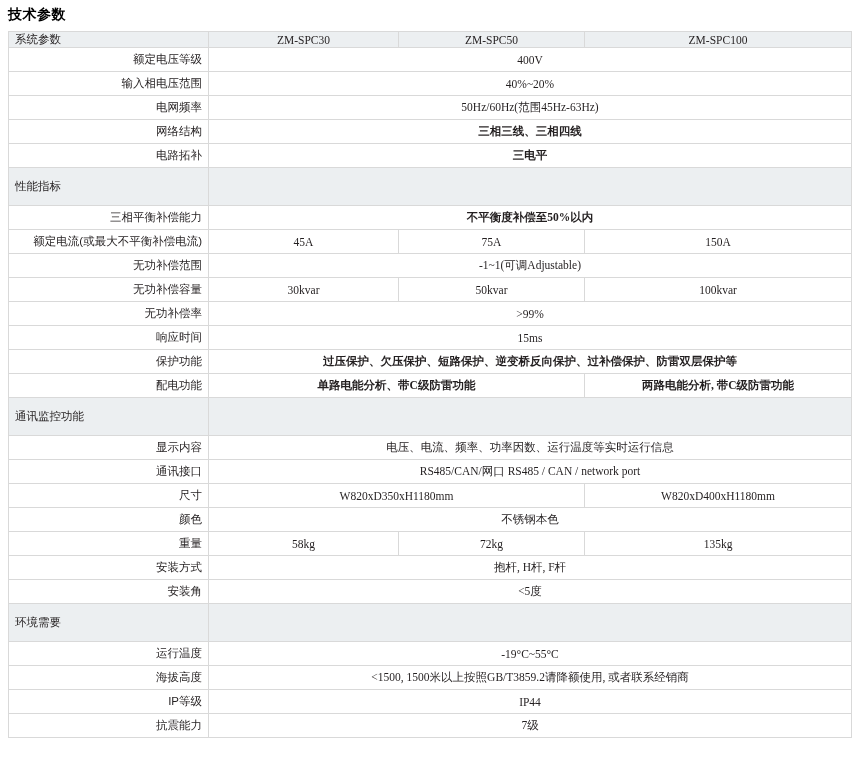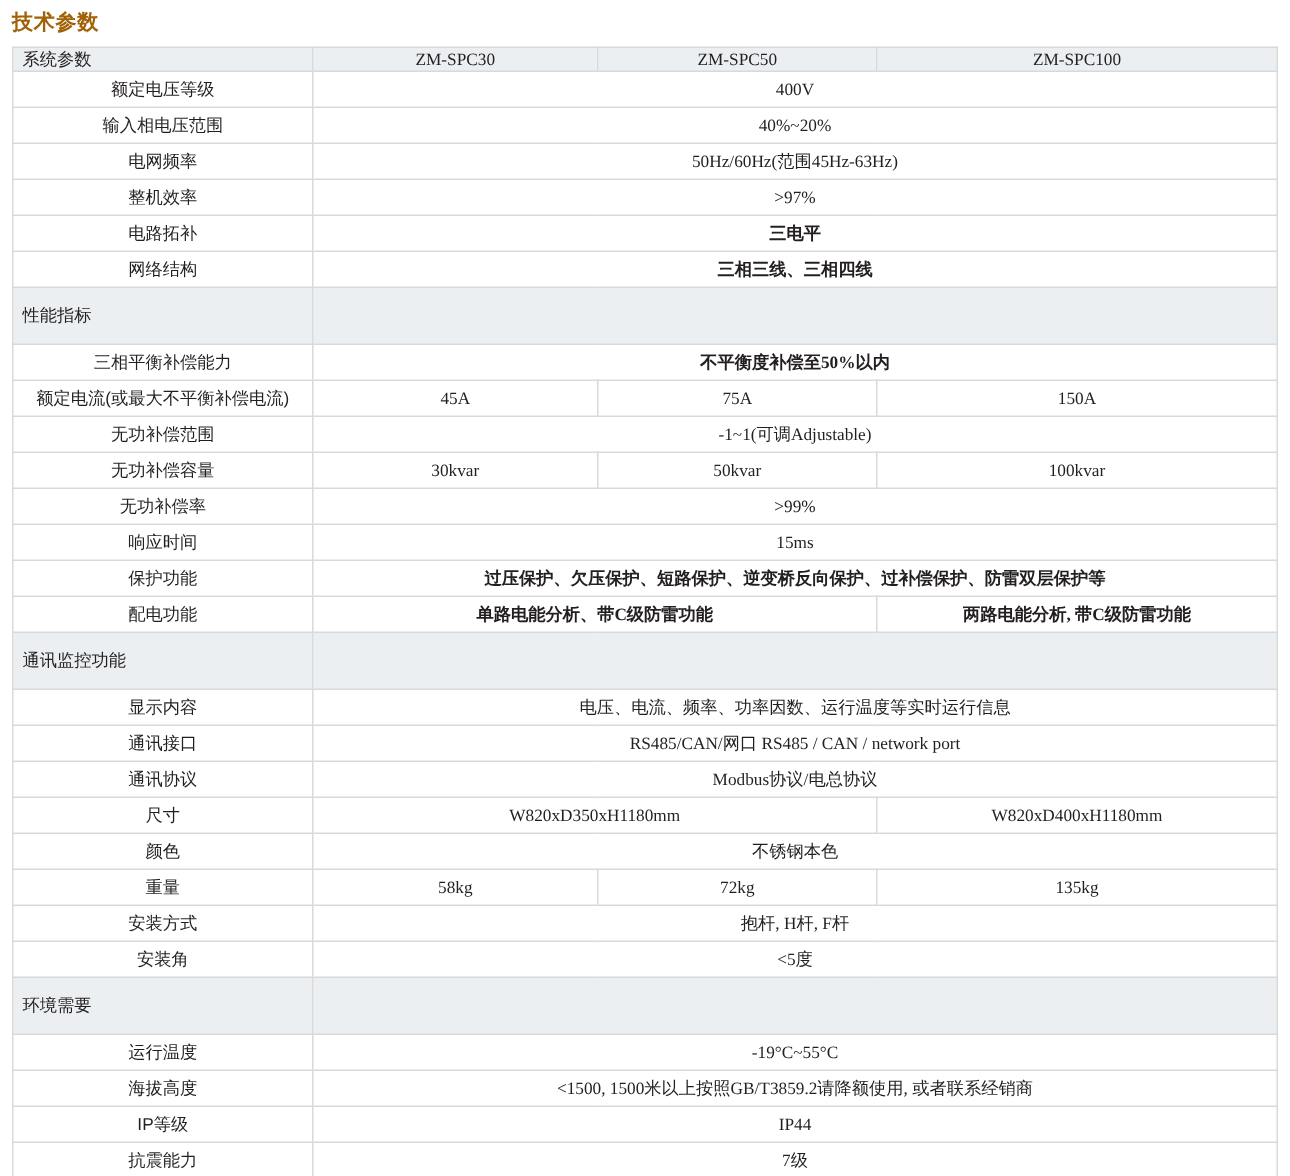--- a/index.html
+++ b/index.html
@@ -16,41 +16,41 @@
   }
   .page {
     position: relative;
     width: 860px;
     height: 784px;
     box-sizing: border-box;
   }
   .title {
     font-size: 14px;
     font-weight: bold;
-    color: #a16207;
+    color: #000000;
     padding: 6px 4px 7px 8px;
     letter-spacing: 0.5px;
   }
   table.spec {
     border-collapse: collapse;
     width: 843px;
     margin-left: 8px;
     table-layout: fixed;
     font-size: 11.5px;
   }
   table.spec td {
     border: 1px solid #d9d9d9;
     height: 24px;
     padding: 0 6px;
     vertical-align: middle;
     box-sizing: border-box;
   }
   .label-cell {
     width: 200px;
-    text-align: center;
+    text-align: right;
     background: #ffffff;
     font-size: 11.5px;
     color: #231f20;
   }
   .val {
     text-align: center;
     color: #231f20;
     font-family: Liberation Serif, serif;
   }
   
@@ -103,30 +103,26 @@
         </tr>
         <tr>
           <td class="label-cell">输入相电压范围</td>
           <td class="val" colspan="3">40%~20%</td>
         </tr>
         <tr>
           <td class="label-cell">电网频率</td>
           <td class="val" colspan="3">50Hz/60Hz(范围45Hz-63Hz)</td>
         </tr>
         <tr>
-          <td class="label-cell">整机效率</td>
-          <td class="val" colspan="3">&gt;97%</td>
+          <td class="label-cell">网络结构</td>
+          <td class="val bold" colspan="3">三相三线、三相四线</td>
         </tr>
         <tr>
           <td class="label-cell">电路拓补</td>
           <td class="val bold" colspan="3">三电平</td>
-        </tr>
-        <tr>
-          <td class="label-cell">网络结构</td>
-          <td class="val bold" colspan="3">三相三线、三相四线</td>
         </tr>
         <tr class="section">
           <td class="hdr-label label-cell">性能指标</td>
           <td colspan="3"></td>
         </tr>
         <tr>
           <td class="label-cell">三相平衡补偿能力</td>
           <td class="val bold" colspan="3">不平衡度补偿至50%以内</td>
         </tr>
         <tr>
@@ -166,24 +162,20 @@
           <td class="hdr-label label-cell">通讯监控功能</td>
           <td colspan="3"></td>
         </tr>
         <tr>
           <td class="label-cell">显示内容</td>
           <td class="val" colspan="3">电压、电流、频率、功率因数、运行温度等实时运行信息</td>
         </tr>
         <tr>
           <td class="label-cell">通讯接口</td>
           <td class="val" colspan="3">RS485/CAN/网口  RS485 / CAN / network port</td>
-        </tr>
-        <tr>
-          <td class="label-cell">通讯协议</td>
-          <td class="val" colspan="3">Modbus协议/电总协议</td>
         </tr>
         <tr>
           <td class="label-cell">尺寸</td>
           <td class="val" colspan="2">W820xD350xH1180mm</td>
           <td class="val">W820xD400xH1180mm</td>
         </tr>
         <tr>
           <td class="label-cell">颜色</td>
           <td class="val" colspan="3">不锈钢本色</td>
         </tr>

